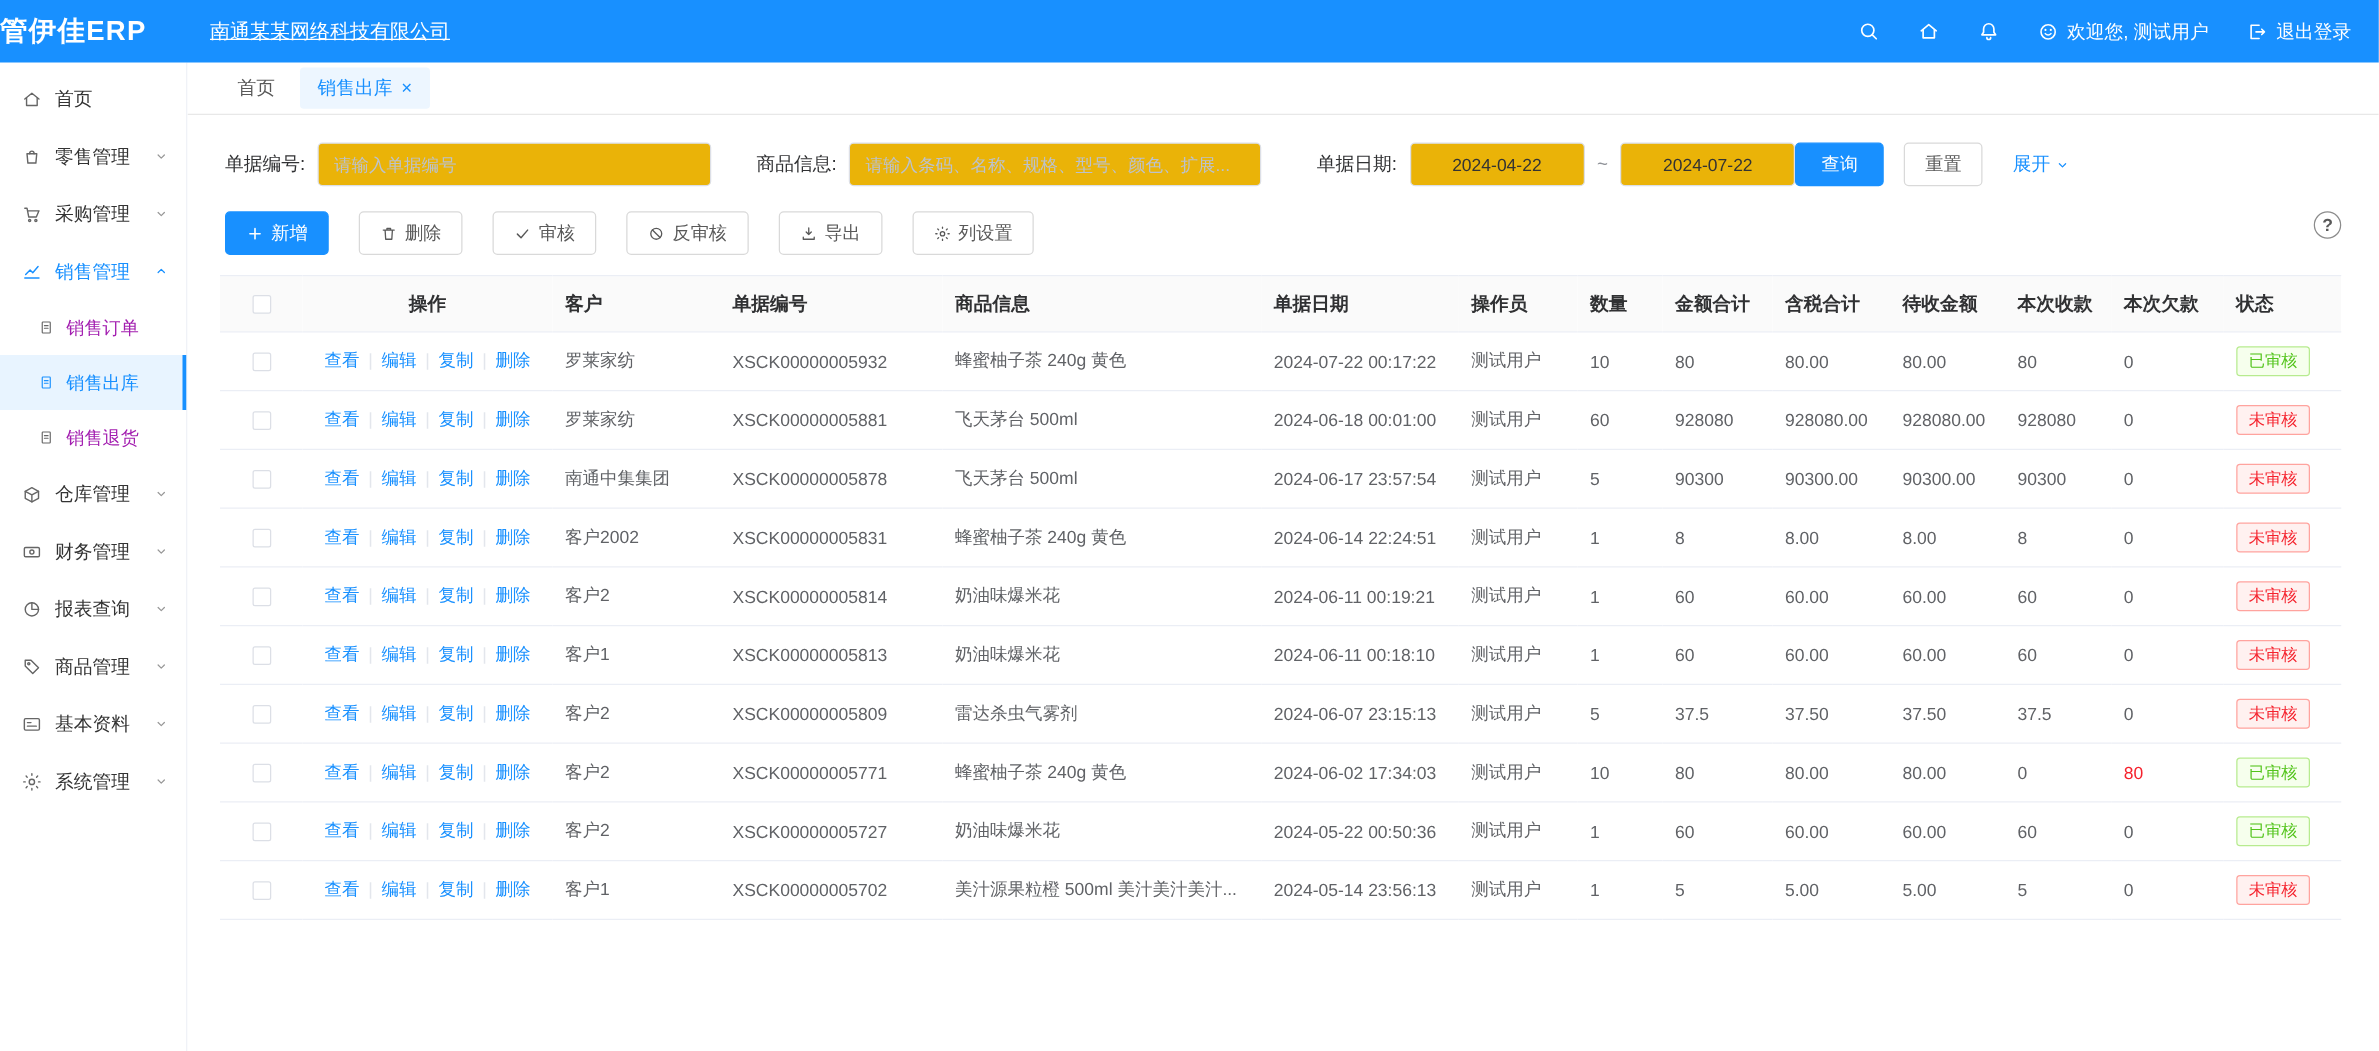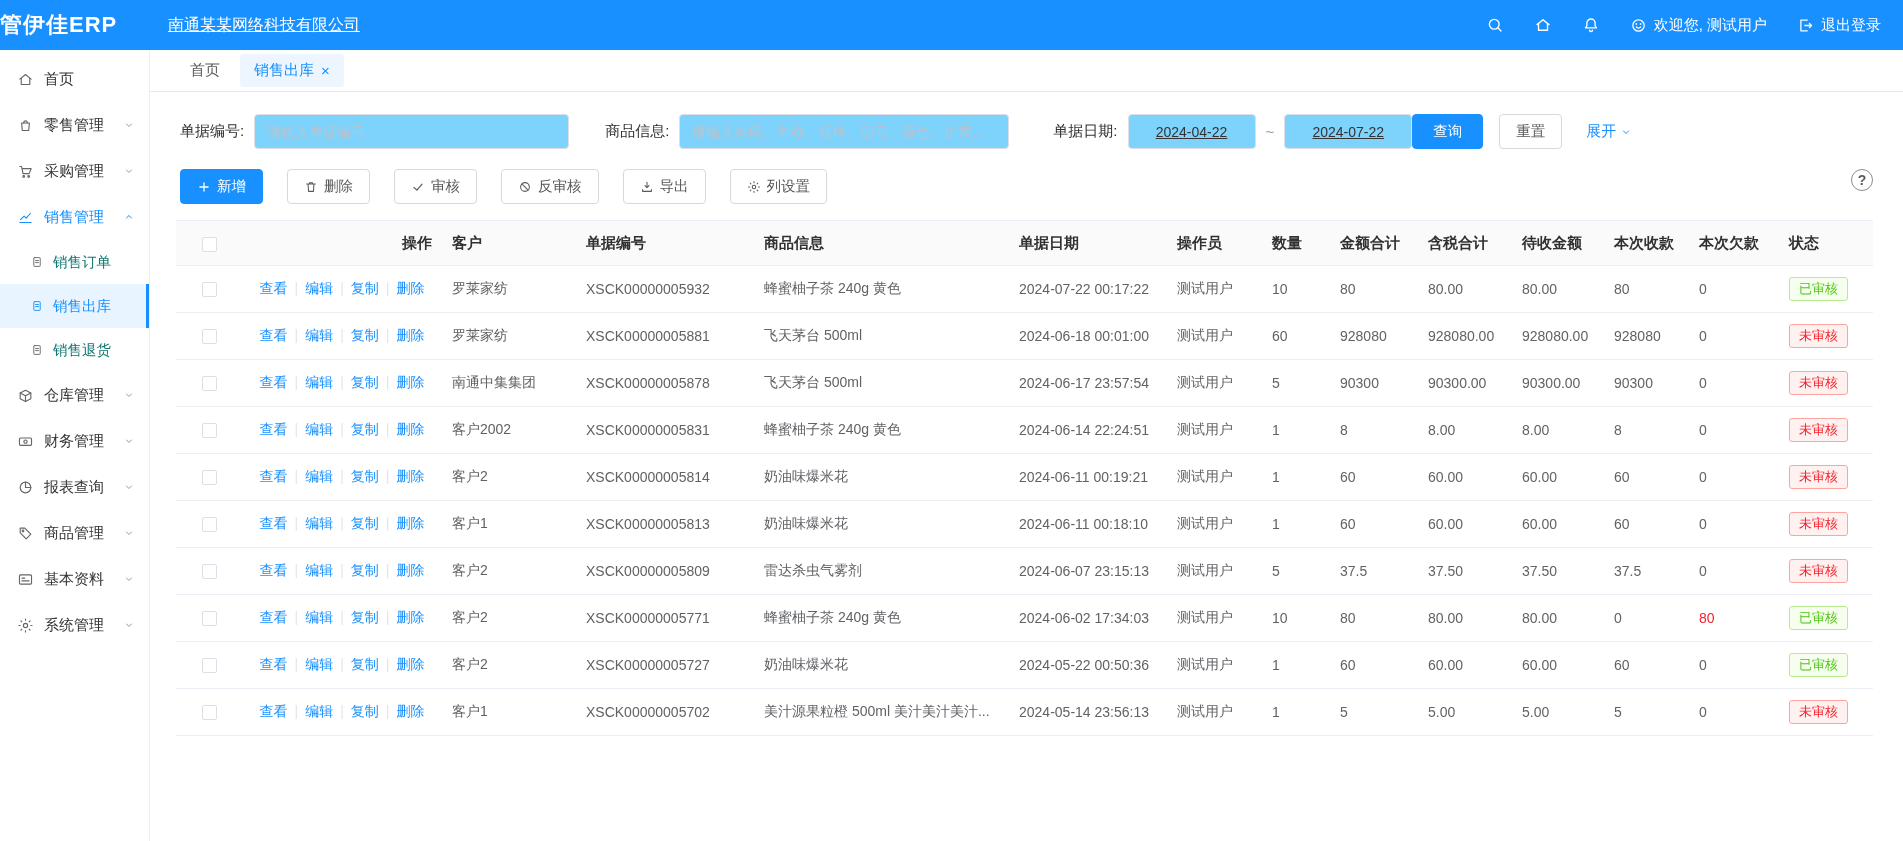--- a/index.html
+++ b/index.html
@@ -39,21 +39,21 @@
   }
   .side-item {
     height: 46px; display: flex; align-items: center; padding: 0 14px 0 17px;
     color: #333; font-size: 15px; cursor: pointer; white-space: nowrap;
   }
   .side-item .side-icon { color: #666; margin-right: 10px; display: flex; }
   .side-item .side-caret { margin-left: auto; color: #999; display: flex; }
   .side-item.active-parent, .side-item.active-parent .side-icon, .side-item.active-parent .side-caret { color: #1890ff; }
   .side-sub {
     height: 44px; display: flex; align-items: center; padding-left: 30px;
-    color: #0f766e; font-size: 14.5px; cursor: pointer; white-space: nowrap;
+    color: #a21caf; font-size: 14.5px; cursor: pointer; white-space: nowrap;
   }
   .side-sub .side-icon { color: #666; margin-right: 9px; display: flex; }
   .side-sub.active {
     background: #e8f4ff; color: #1890ff; border-right: 3px solid #1890ff;
   }
   .side-sub.active .side-icon { color: #1890ff; }
 
   
   .main { position: absolute; top: 50px; left: 150px; right: 0; bottom: 0; background: #fff; overflow: hidden; }
 
@@ -68,26 +68,26 @@
   .tab.active { color: #1890ff; background: rgba(24,144,255,0.08); }
   .tab-close { font-size: 15px; line-height: 1; color: #1890ff; cursor: pointer; }
 
   
   .filters {
     display: flex; align-items: center; padding: 22px 30px 12px 30px; font-size: 15px;
   }
   .filter-label { color: #303133; margin-right: 10px; white-space: nowrap; }
   .text-input {
     height: 35px; border: 1px solid #dcdfe6; border-radius: 4px; padding: 0 12px;
-    font-size: 14px; color: #333; outline: none; font-family: inherit; background: #7dd3fc;
+    font-size: 14px; color: #333; outline: none; font-family: inherit; background: #eab308;
   }
   .text-input::placeholder { color: #bcc2cc; }
   .inp-doc { width: 315px; margin-right: 36px; }
   .inp-prod { width: 330px; margin-right: 44px; }
-  .inp-date { width: 128px; text-align: center; text-decoration: underline; }
+  .inp-date { width: 140px; text-align: center; }
   .date-sep { color: #909399; margin: 0 10px; }
   .btn {
     height: 35px; border-radius: 4px; border: 1px solid #d9d9d9; background: #fff;
     color: #595959; font-size: 14.5px; padding: 0 16px; cursor: pointer;
     display: inline-flex; align-items: center; gap: 6px; font-family: inherit; white-space: nowrap;
   }
   .btn-primary { background: #1890ff; border-color: #1890ff; color: #fff; }
   .btn-search { padding: 0 20px; }
   .btn-reset { margin-left: 16px; padding: 0 16px; }
   .expand-link {
@@ -464,21 +464,21 @@
         <col style="width:88px">
           <col style="width:94px">
           <col style="width:92px">
           <col style="width:85px">
         <col style="width:90px">
           <col>
       </colgroup>
       <thead>
         <tr>
           <th class="cell-checkbox"><span class="checkbox"></span></th>
-          <th style="text-align:right">操作</th>
+          <th style="text-align:center">操作</th>
           <th>客户</th>
           <th>单据编号</th>
           <th>商品信息</th>
           <th>单据日期</th>
           <th>操作员</th>
           <th>数量</th>
           <th>金额合计</th>
           <th>含税合计</th>
           <th>待收金额</th>
           <th>本次收款</th>

